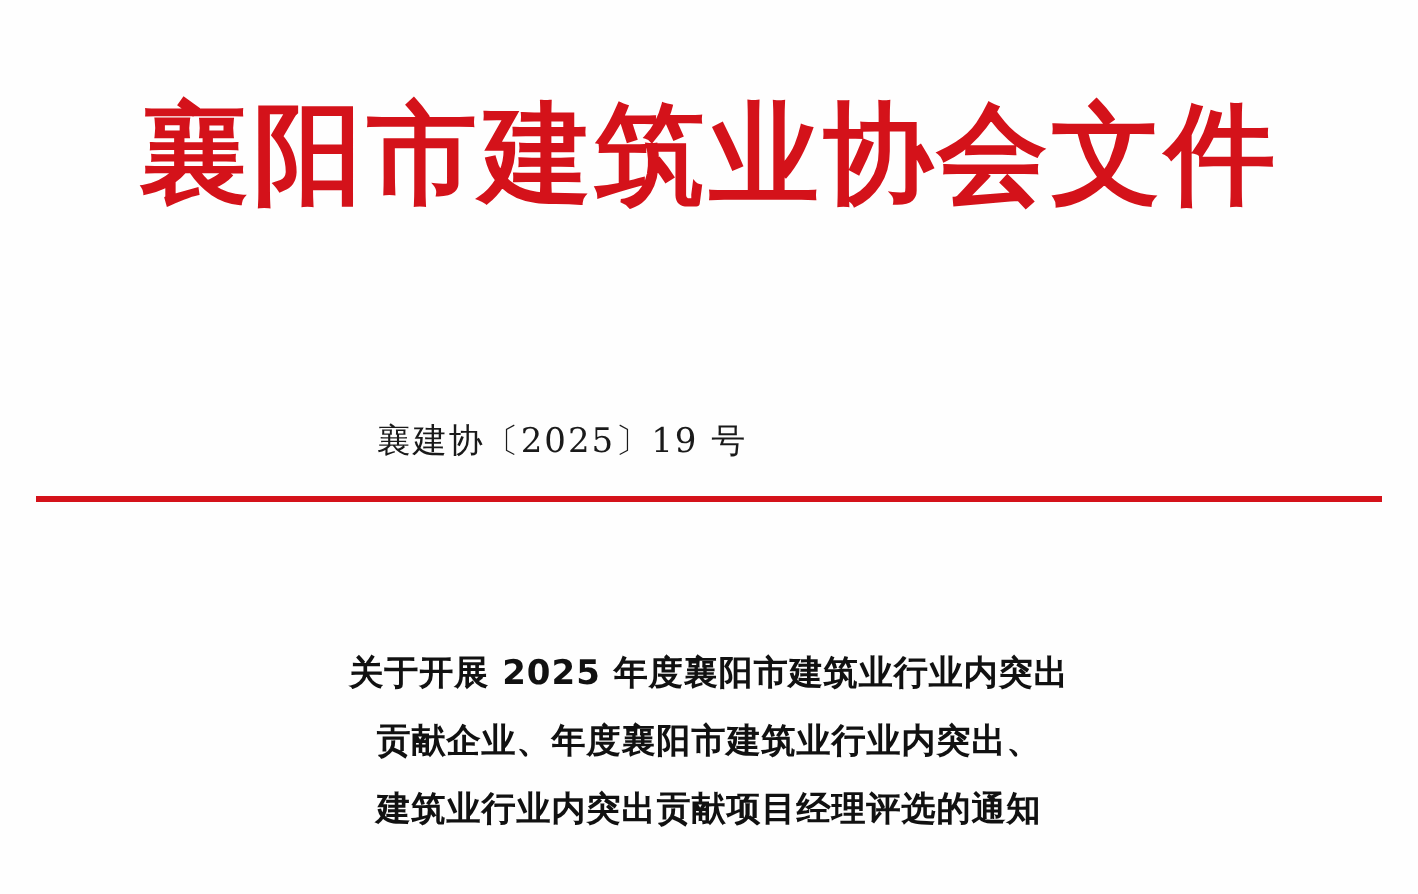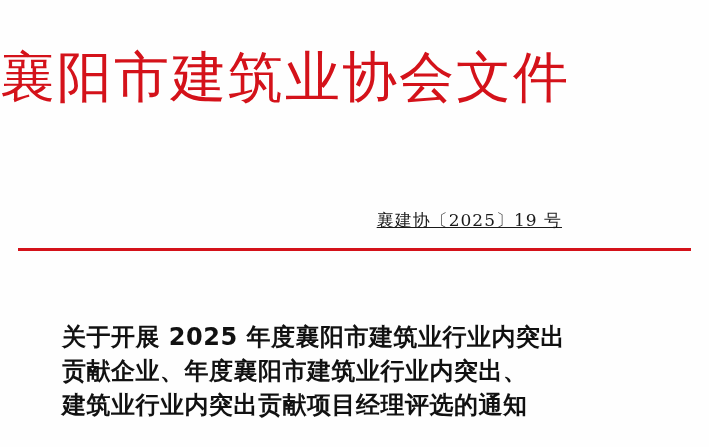--- a/index.html
+++ b/index.html
@@ -18,57 +18,57 @@
     width: 709px;
     height: 447px;
     background: #fefefe;
     box-sizing: border-box;
   }
   .doc-title {
     position: absolute;
     top: 44px;
     left: 0;
     width: 709px;
+    text-align: center;
     font-family: "DejaVu Serif", "Liberation Serif", serif;
-    font-weight: normal;
+    font-weight: bold;
     font-size: 55px;
     letter-spacing: 2px;
     color: #d4121a;
     line-height: 1.2;
     white-space: nowrap;
   }
   .doc-number {
     position: absolute;
     top: 209px;
     left: 0;
     width: 562px;
-    text-align: right;
+    text-align: center;
     font-family: "DejaVu Serif", "Liberation Serif", serif;
     font-size: 17px;
     letter-spacing: 1px;
     color: #1a1a1a;
-    text-decoration: underline;
   }
   .red-rule {
     position: absolute;
     top: 248px;
     left: 18px;
     width: 673px;
     height: 3px;
     background: #d4121a;
   }
   .subject {
     position: absolute;
     top: 320px;
     left: 62px;
     width: 585px;
-    text-align: left;
+    text-align: center;
     font-family: "DejaVu Sans", "Liberation Sans", sans-serif;
     font-weight: bold;
-    font-size: 24px;
+    font-size: 17px;
     line-height: 34px;
     color: #111111;
     letter-spacing: 0.5px;
   }
   .subject .line {
     display: block;
     white-space: nowrap;
   }
 </style>
 </head>

